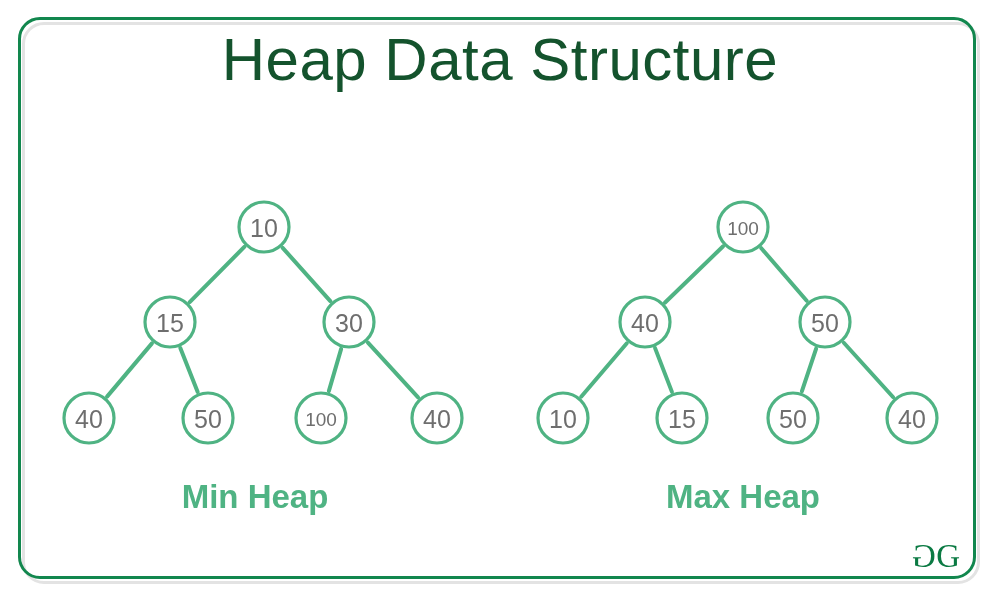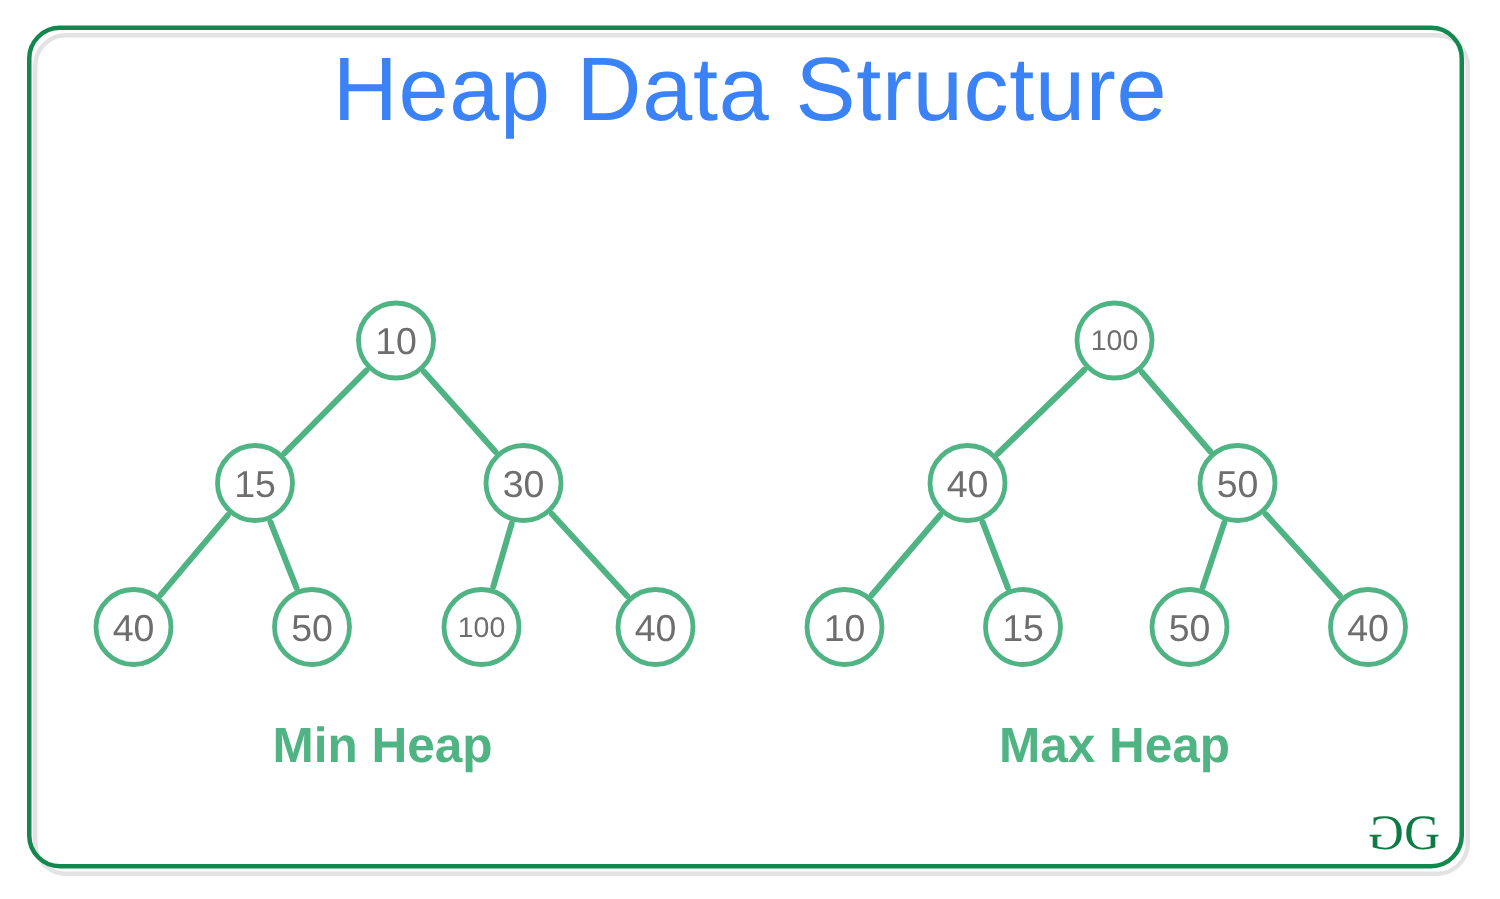--- a/index.html
+++ b/index.html
@@ -48,21 +48,21 @@
   
   .title {
     position: absolute;
     left: 0;
     top: 27px;
     width: 1000px;
     text-align: center;
     font-family: "Liberation Sans", sans-serif;
     font-size: 60px;
     font-weight: 400;
-    color: #3b82f6;
+    color: #14532d;
     letter-spacing: 0.5px;
     line-height: 1.1;
     white-space: nowrap;
   }
 
   
   svg.tree-svg {
     position: absolute;
     top: 0;
     left: 0;

